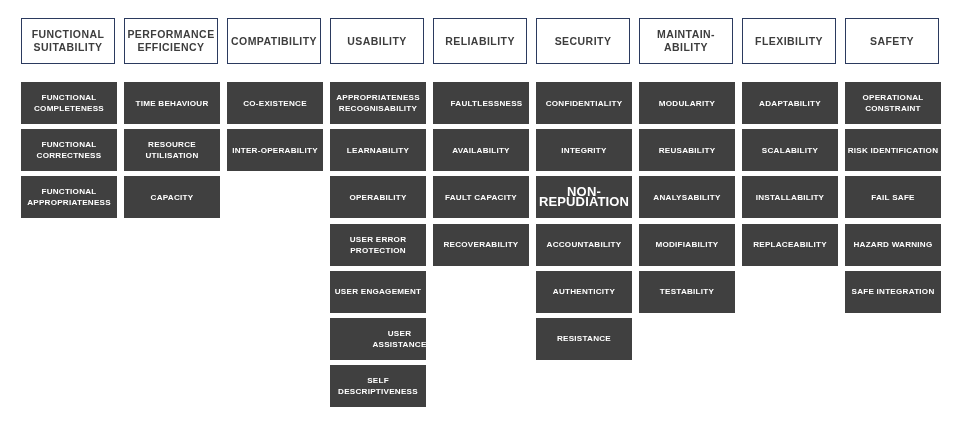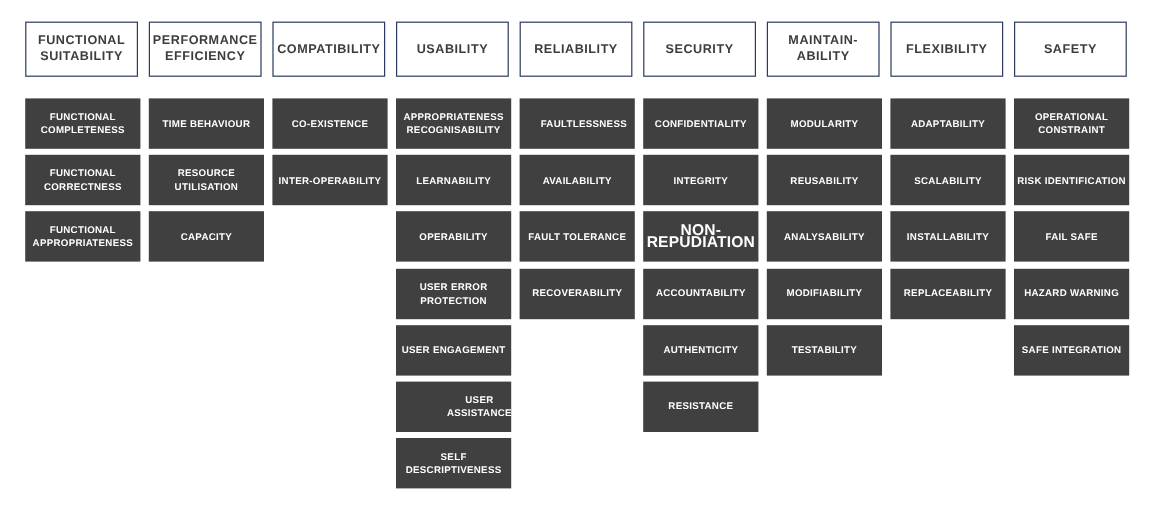--- a/index.html
+++ b/index.html
@@ -104,21 +104,21 @@
       <div class="sub-box small" style="top: 176.34px;">OPERABILITY</div>
       <div class="sub-box small" style="top: 223.51px;">USER ERROR PROTECTION</div>
       <div class="sub-box small" style="top: 270.68px;">USER ENGAGEMENT</div>
       <div class="sub-box small" style="top: 317.85px; padding-left: 44px;">USER ASSISTANCE</div>
       <div class="sub-box small" style="top: 365.02px;">SELF DESCRIPTIVENESS</div>
     </div>
     <div class="col" style="left: 433px;">
       <div class="char-box">RELIABILITY</div>
       <div class="sub-box small" style="top: 82px; padding-left: 12px;">FAULTLESSNESS</div>
       <div class="sub-box small" style="top: 129.17px;">AVAILABILITY</div>
-      <div class="sub-box small" style="top: 176.34px;">FAULT TOLERANCE</div>
+      <div class="sub-box small" style="top: 176.34px;">FAULT CAPACITY</div>
       <div class="sub-box small" style="top: 223.51px;">RECOVERABILITY</div>
     </div>
     <div class="col" style="left: 536px;">
       <div class="char-box">SECURITY</div>
       <div class="sub-box small" style="top: 82px;">CONFIDENTIALITY</div>
       <div class="sub-box small" style="top: 129.17px;">INTEGRITY</div>
       <div class="sub-box tiny" style="top: 176.34px;">NON-REPUDIATION</div>
       <div class="sub-box small" style="top: 223.51px;">ACCOUNTABILITY</div>
       <div class="sub-box small" style="top: 270.68px;">AUTHENTICITY</div>
       <div class="sub-box small" style="top: 317.85px;">RESISTANCE</div>

